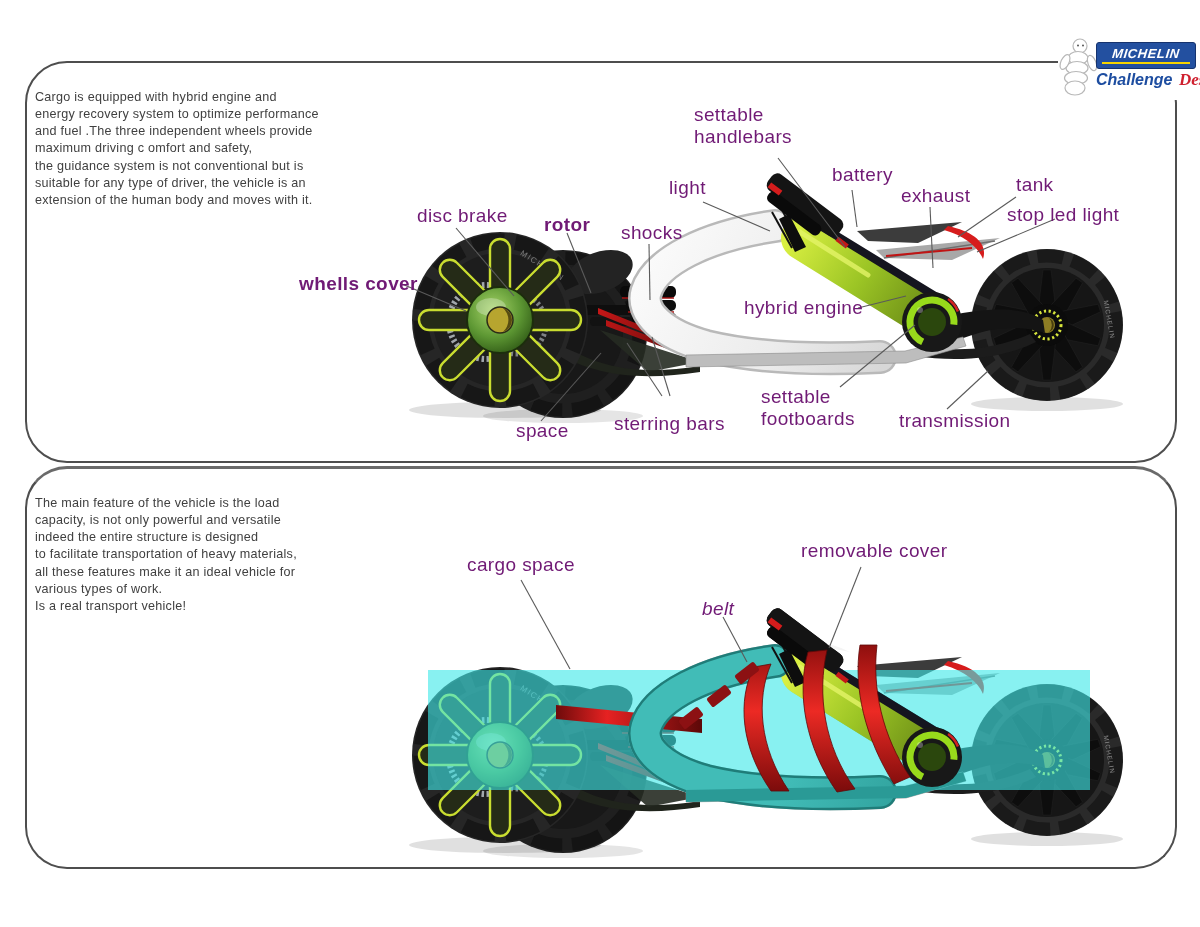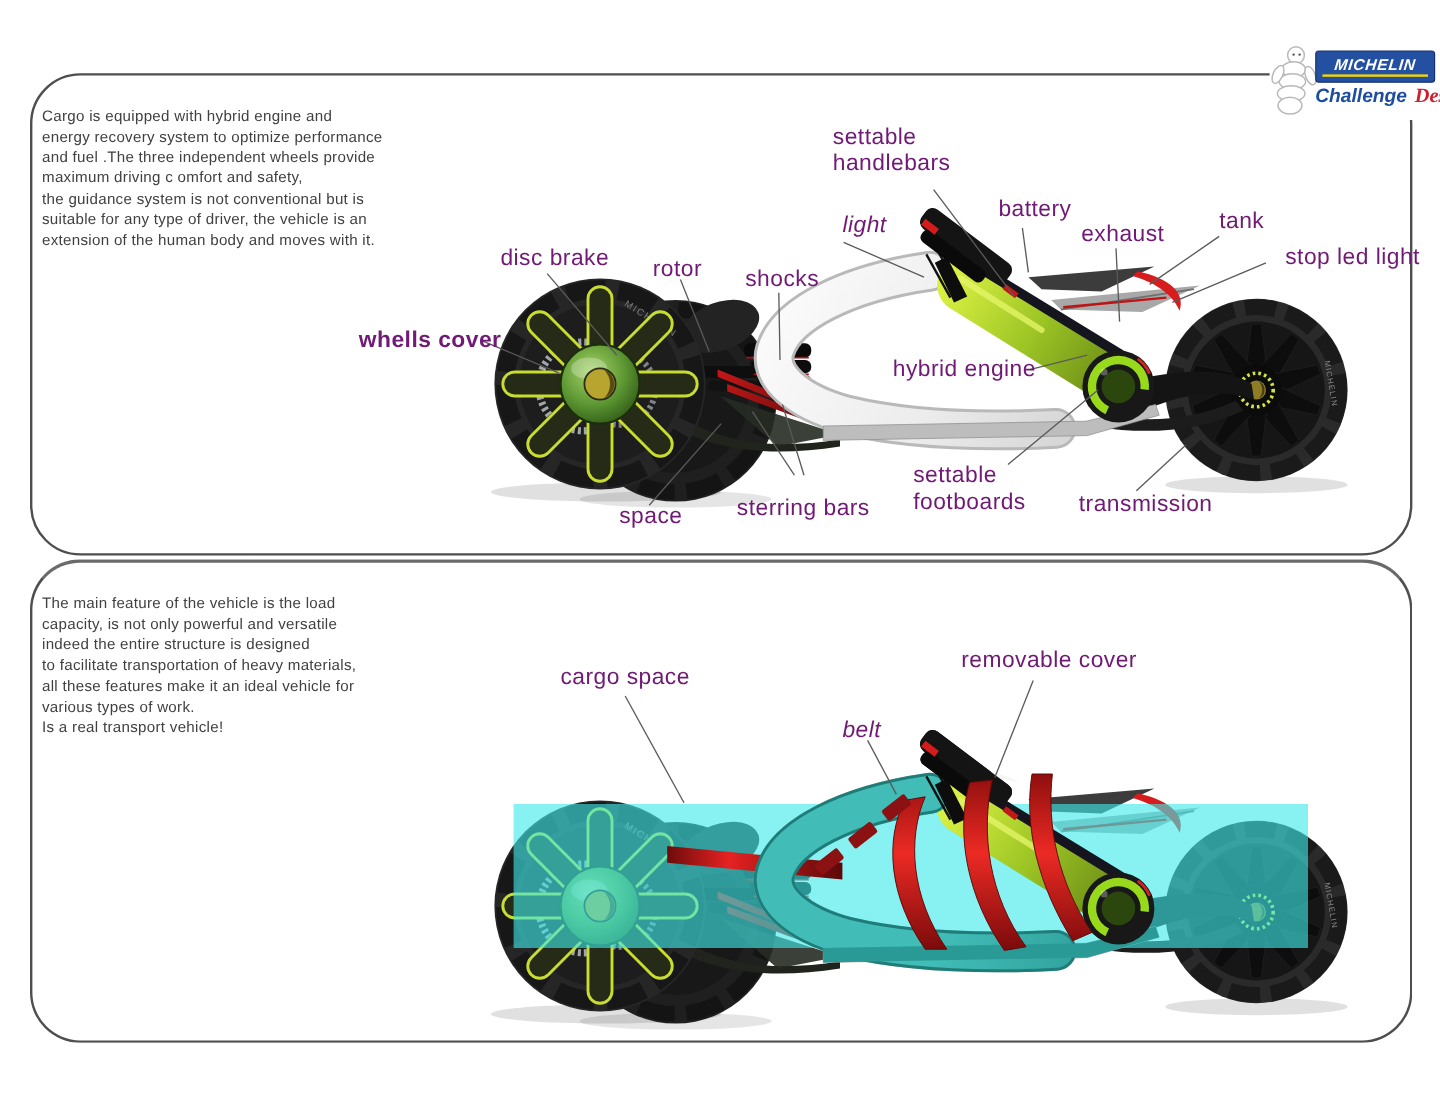--- a/index.html
+++ b/index.html
@@ -279,27 +279,27 @@
 <div class="desc" id="desc-bottom">The main feature of the vehicle is the load
 capacity,  is not only powerful and versatile
 indeed the entire structure is designed
 to facilitate transportation of heavy materials,
 all these features make it an ideal vehicle for
 various types of work.
 Is a real transport vehicle!</div>
 
 <div class="label" style="left:694px;top:104px;">settable
 handlebars</div>
-<div class="label" style="left:702px;top:177px;font-style:italic;">light</div>
+<div class="label" style="left:669px;top:177px;">light</div>
 <div class="label" style="left:832px;top:164px;">battery</div>
 <div class="label" style="left:901px;top:185px;">exhaust</div>
 <div class="label" style="left:1016px;top:174px;">tank</div>
-<div class="label" style="left:1071px;top:204px;">stop led light</div>
+<div class="label" style="left:1007px;top:204px;">stop led light</div>
 <div class="label" style="left:417px;top:205px;">disc brake</div>
-<div class="label" style="left:544px;top:214px;">rotor</div>
+<div class="label" style="left:544px;top:214px;font-weight:bold;">rotor</div>
 <div class="label" style="left:621px;top:222px;">shocks</div>
 <div class="label" style="left:299px;top:273px;font-weight:bold;">whells cover</div>
 <div class="label" style="left:744px;top:297px;">hybrid engine</div>
 <div class="label" style="left:614px;top:397px;margin-top:16px;">sterring bars</div>
 <div class="label" style="left:516px;top:420px;">space</div>
 <div class="label" style="left:761px;top:386px;">settable
 footboards</div>
 <div class="label" style="left:899px;top:410px;">transmission</div>
 
 <div class="label" style="left:467px;top:554px;">cargo space</div>

